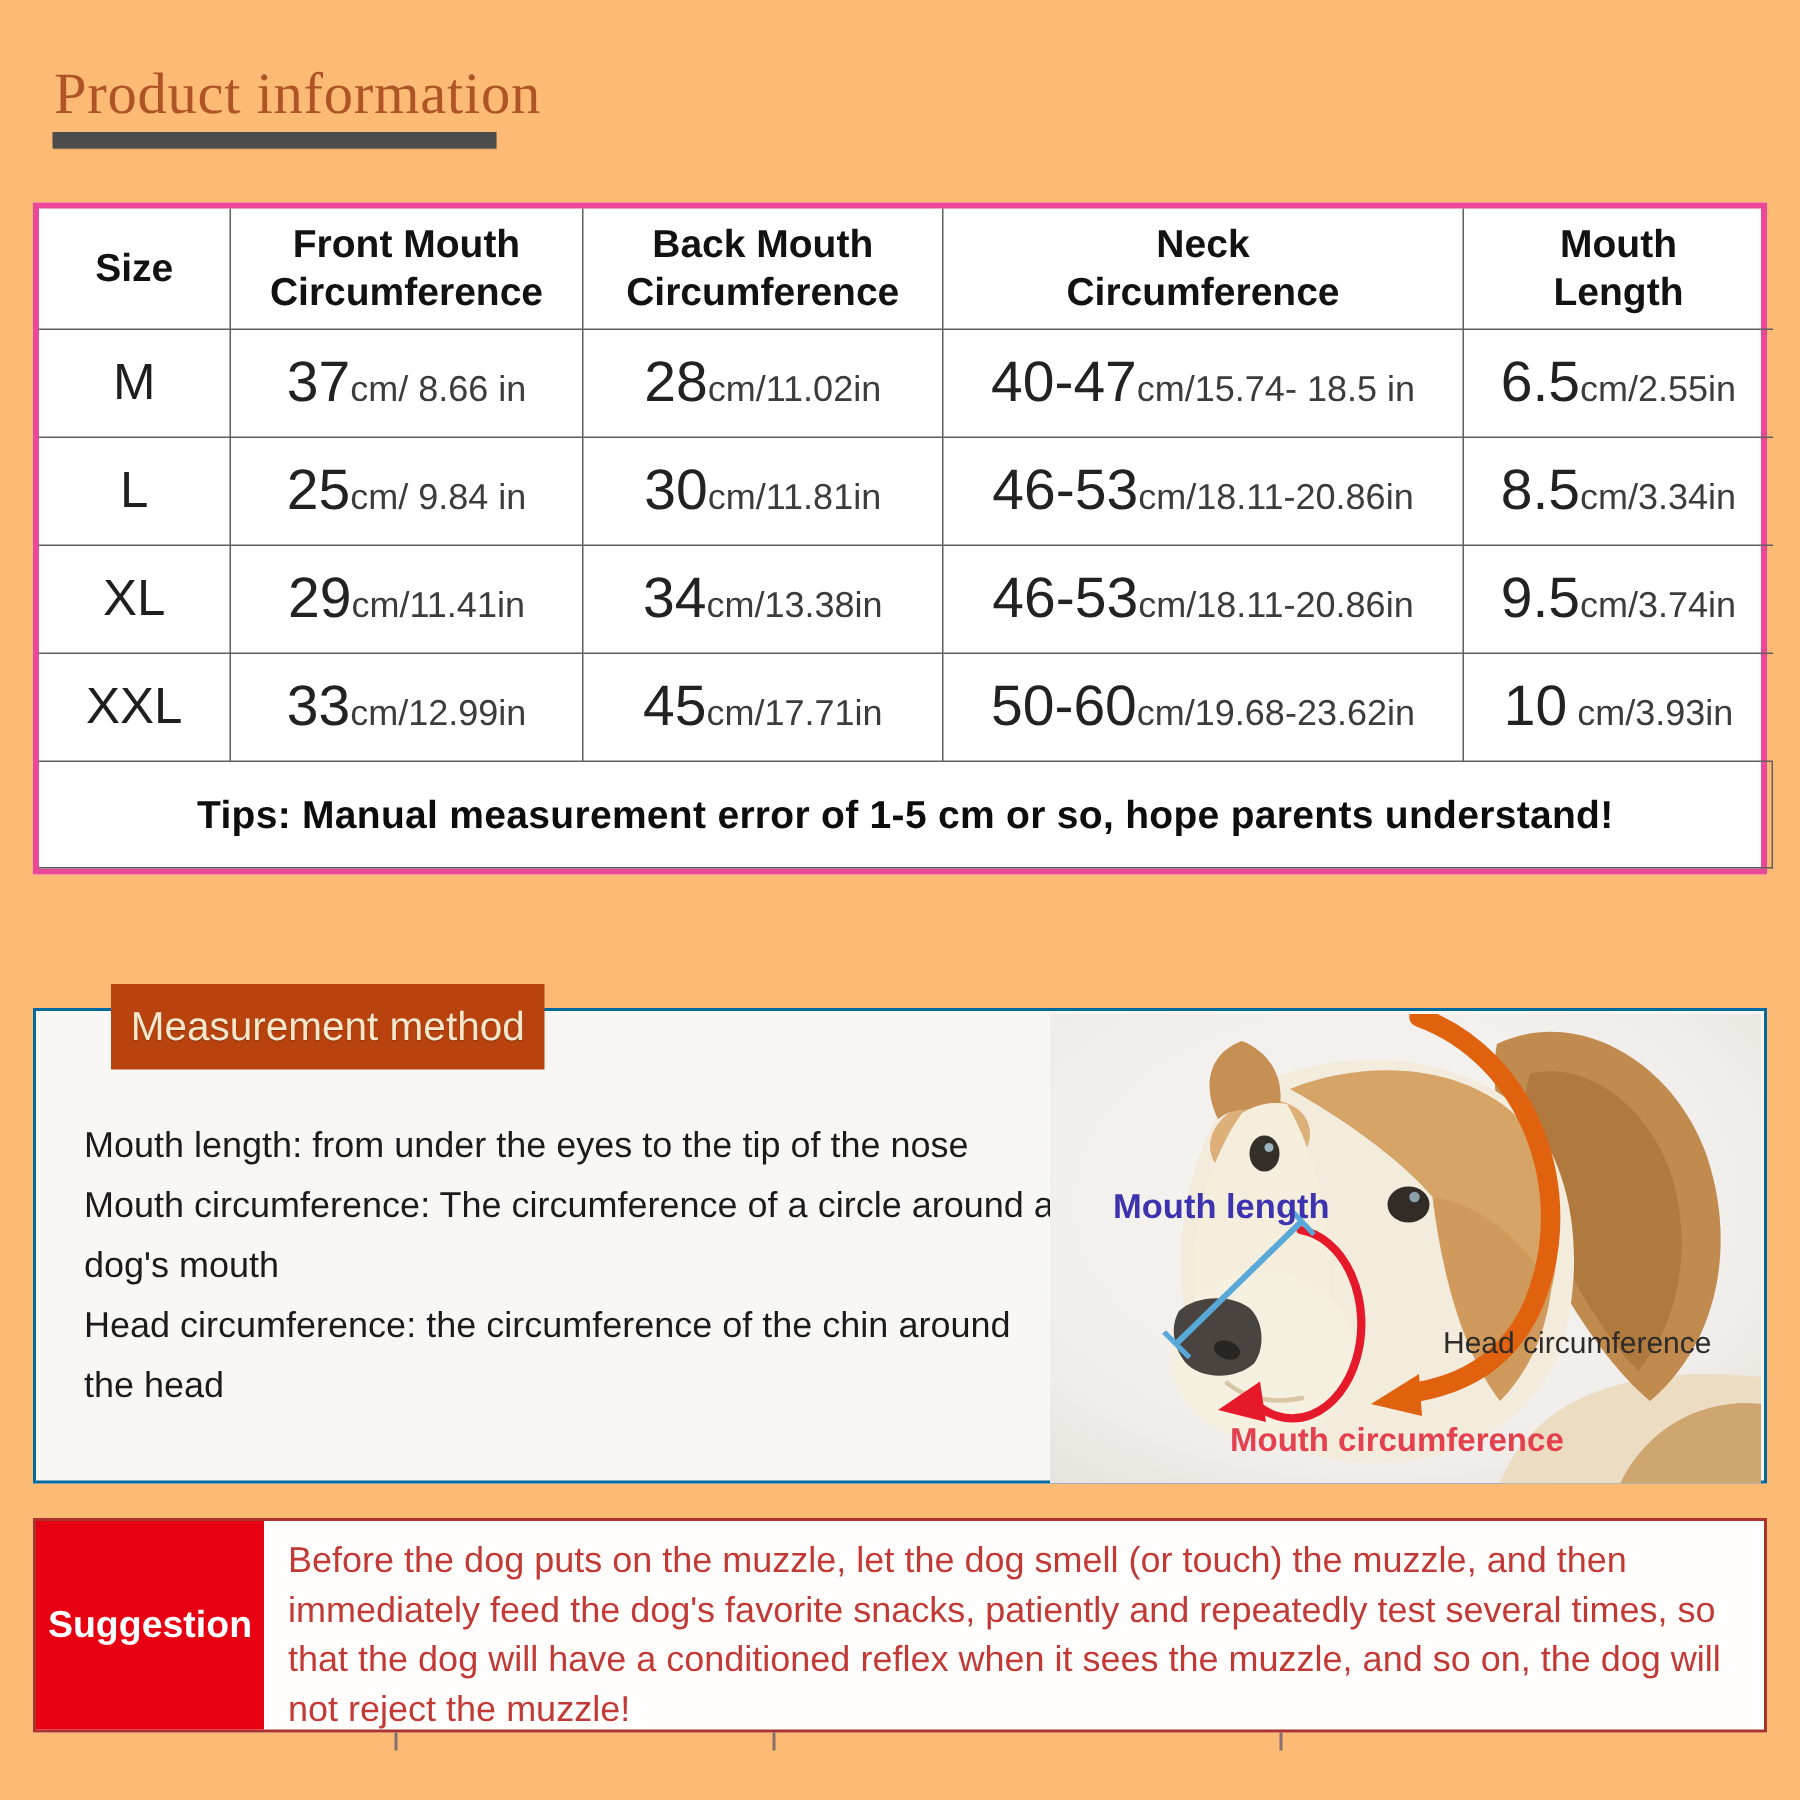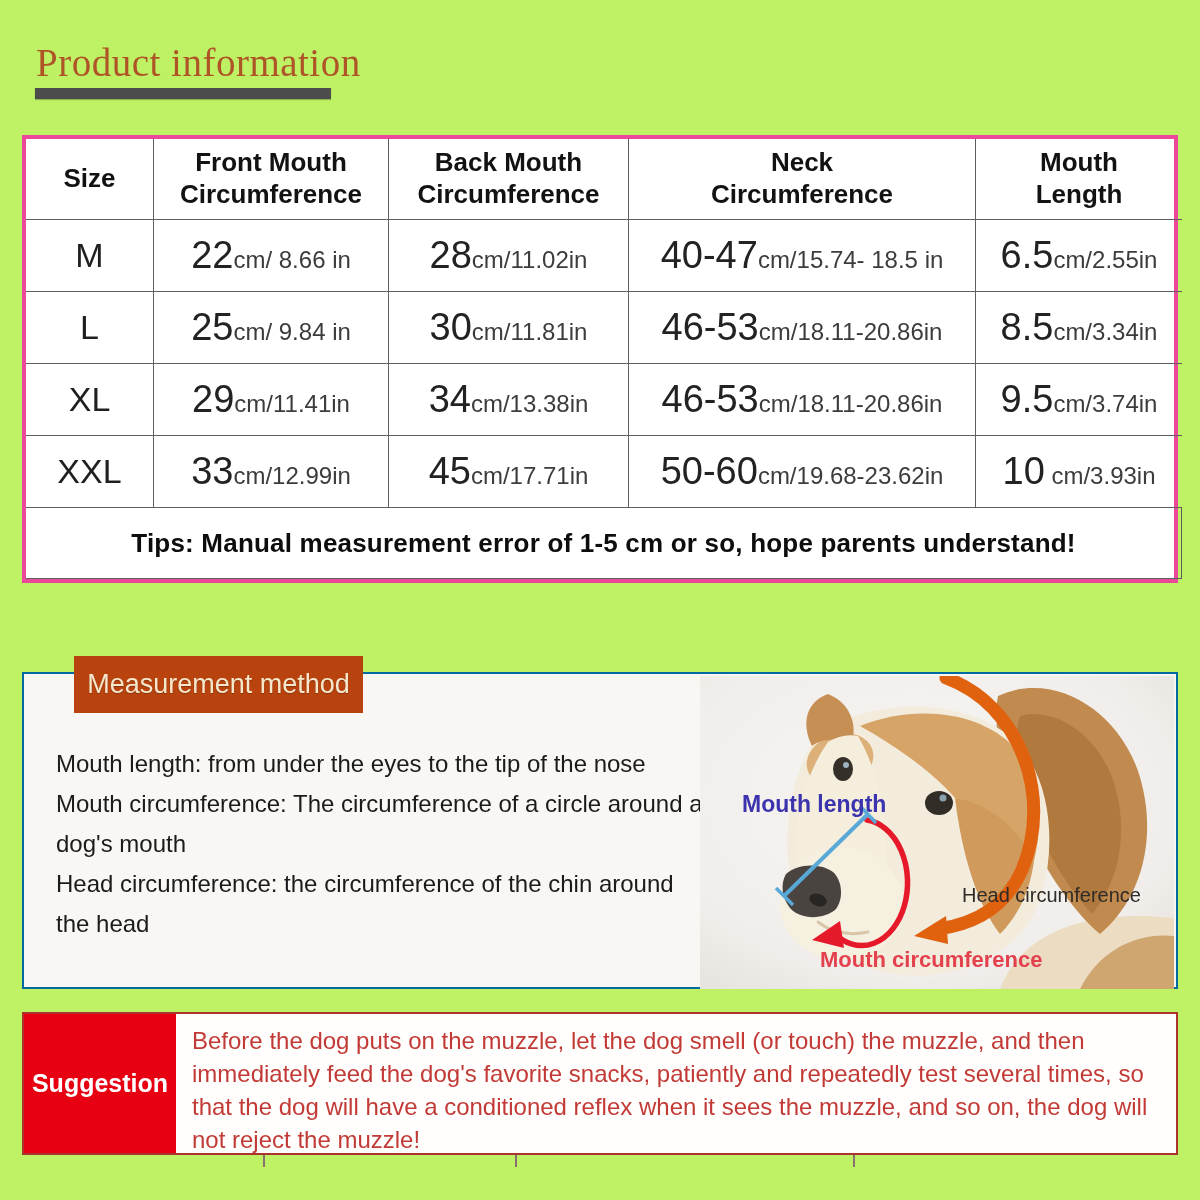--- a/index.html
+++ b/index.html
@@ -1,18 +1,18 @@
 <!DOCTYPE html>
 <html><head>
 <meta charset="utf-8">
 <style>
   html,body{margin:0;padding:0;background:#ffffff;}
   .canvas{
     position:relative;width:1200px;height:1200px;overflow:hidden;
-    background:#bef264;font-family:"Liberation Sans",sans-serif;color:#1c1c1c;
+    background:#fdba74;font-family:"Liberation Sans",sans-serif;color:#1c1c1c;
   }
   
   .page-title{
     position:absolute;left:36px;top:40px;margin:0;
     font-family:"Liberation Serif",serif;font-weight:normal;
     font-size:39px;color:#ae5427;letter-spacing:0.5px;
   }
   .title-underline{
     position:absolute;left:35px;top:88px;width:296px;height:11px;
     background:#4c4c4c;box-shadow:0 1px 1px rgba(0,0,0,.25);
@@ -92,21 +92,21 @@
 Circumference</div>
     <div class="cell th">Back Mouth
 Circumference</div>
     <div class="cell th">Neck
 Circumference</div>
     <div class="cell th lastcol">Mouth
 Length</div>
 
     <div class="cell size-cell">M</div>
     <div class="cell">
-        <span class="vwrap"><span class="big">22</span><span class="small">cm/ 8.66 in</span></span>
+        <span class="vwrap"><span class="big">37</span><span class="small">cm/ 8.66 in</span></span>
       </div>
     <div class="cell">
         <span class="vwrap"><span class="big">28</span><span class="small">cm/11.02in</span></span>
       </div>
     <div class="cell">
         <span class="vwrap"><span class="big">40-47</span><span class="small">cm/15.74- 18.5 in</span></span>
       </div>
     <div class="cell lastcol">
         <span class="vwrap"><span class="big">6.5</span><span class="small">cm/2.55in</span></span>
       </div>

